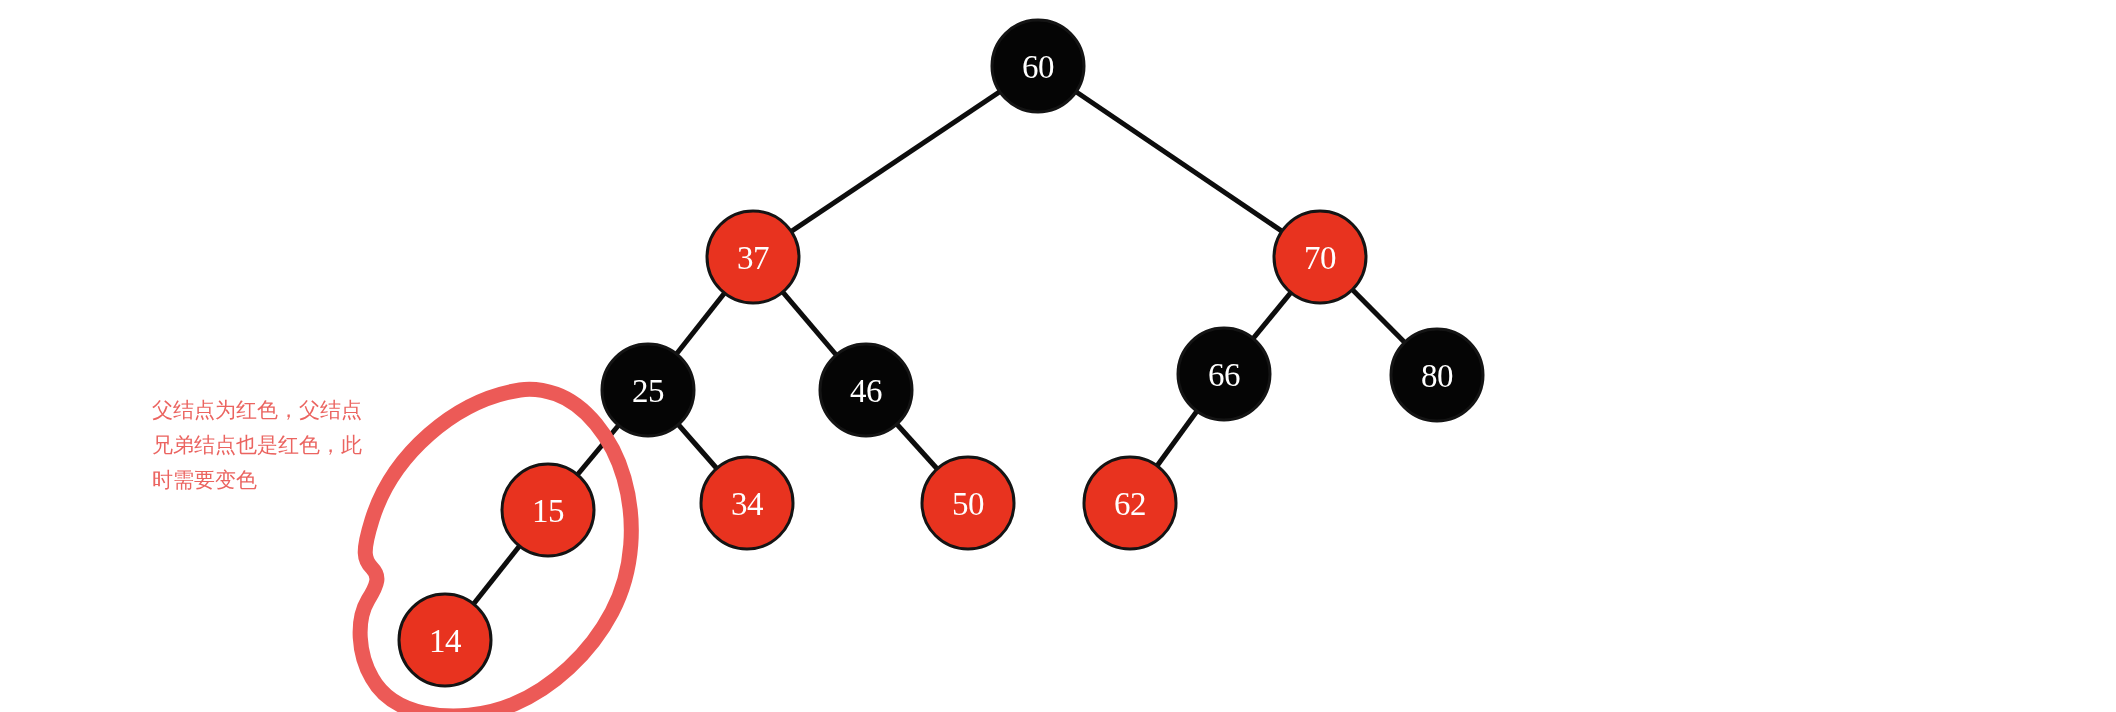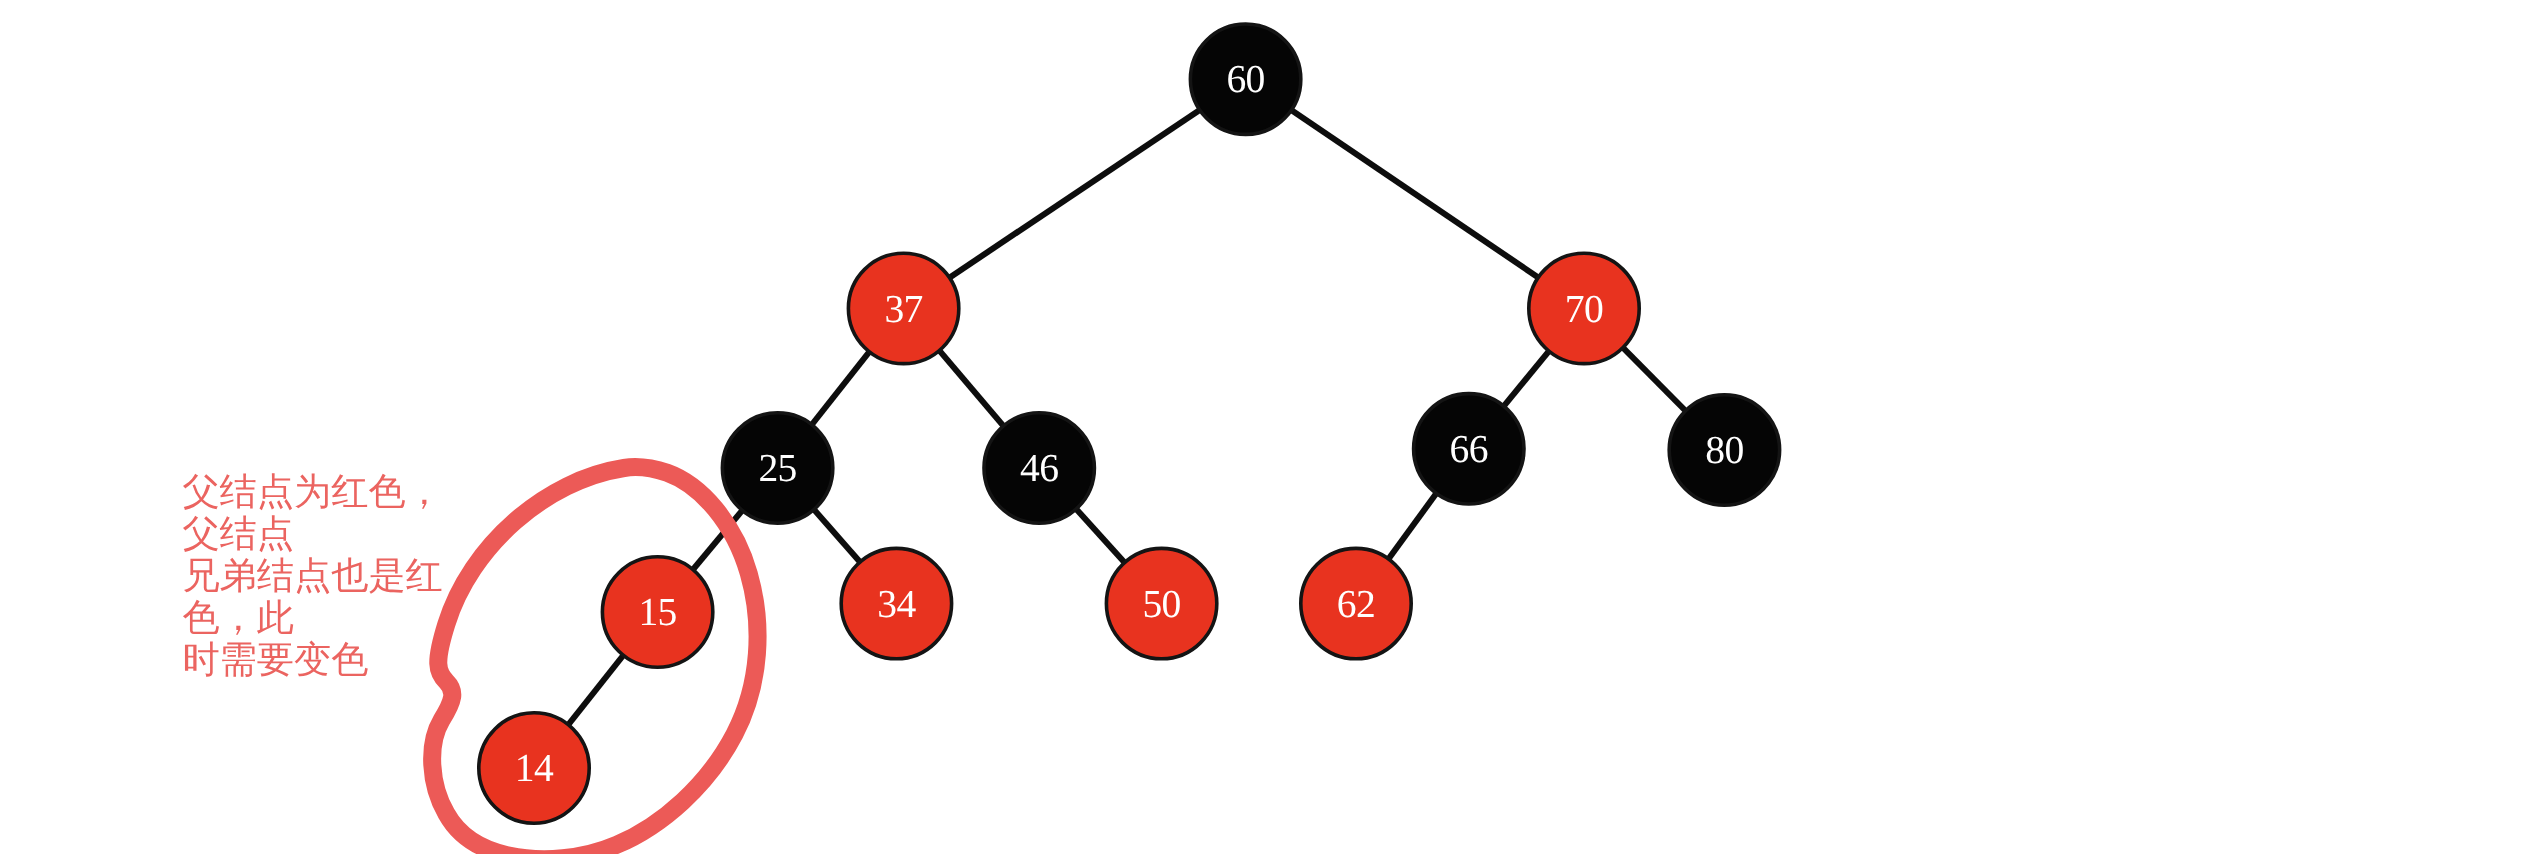--- a/index.html
+++ b/index.html
@@ -50,21 +50,21 @@
     stroke-linecap: round;
     stroke-linejoin: round;
   }
   #annotation-text {
     position: absolute;
     left: 152px;
     top: 392px;
     width: 240px;
     color: #EB6460;
     font-family: "Liberation Sans", sans-serif;
-    font-size: 31px;
+    font-size: 21px;
     line-height: 35px;
     white-space: pre-wrap;
     letter-spacing: 0px;
   }
 </style>
 </head>
 <body>
 
 <div id="canvas">
 

